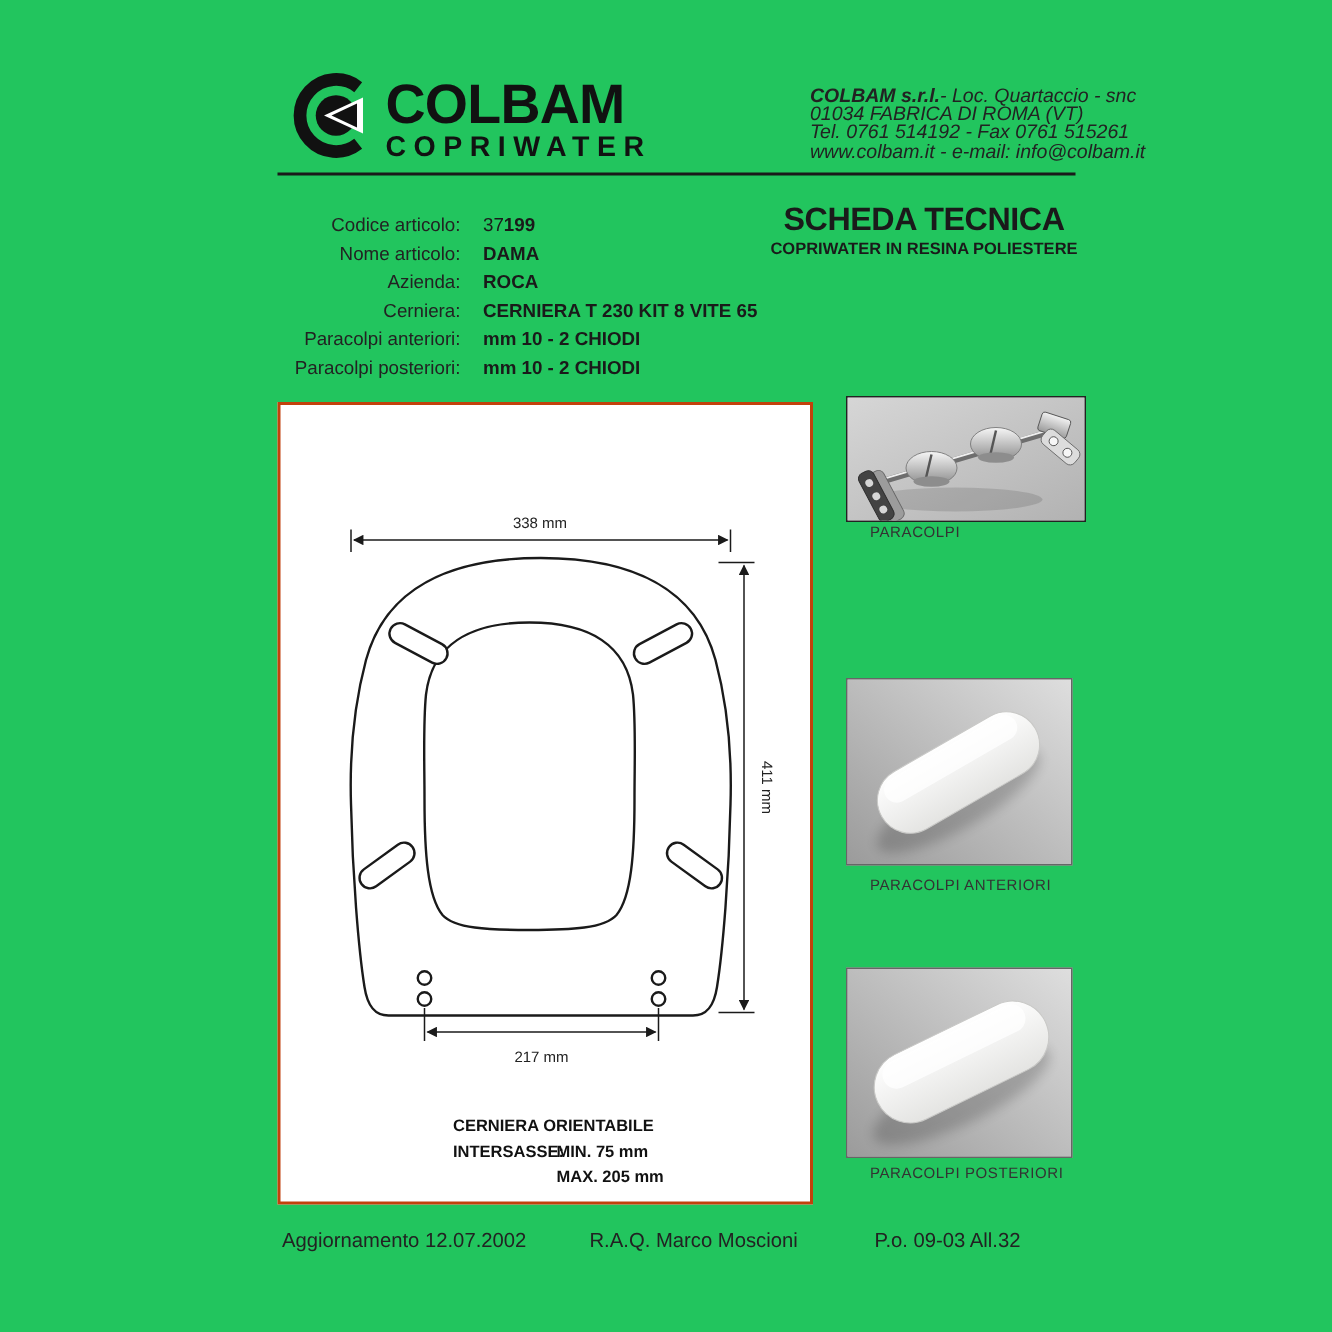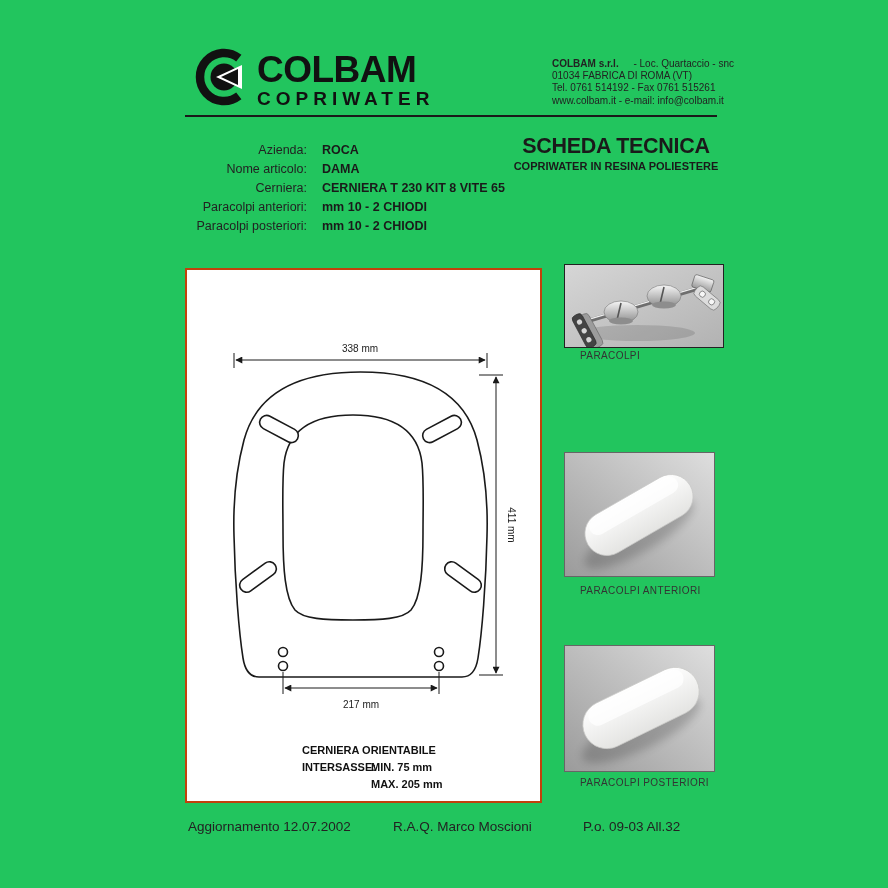--- a/index.html
+++ b/index.html
@@ -5,21 +5,21 @@
   html,body{margin:0;padding:0;background:#ffffff;}
   .page{
     position:relative;width:888px;height:888px;background:#22c55e;overflow:hidden;
     font-family:"Liberation Sans", sans-serif;color:#1a1a1a;
   }
   
   .logo-mark{position:absolute;left:193px;top:46px;width:62px;height:62px;}
   .logo-text{position:absolute;left:257px;top:51px;}
   .logo-name{font-size:37px;font-weight:bold;letter-spacing:-.5px;line-height:38px;color:#111;}
   .logo-tagline{font-size:19px;font-weight:bold;letter-spacing:5px;line-height:14px;margin-top:3px;color:#111;}
-  .company{position:absolute;left:552px;top:58px;width:182px;font-size:10px;line-height:12.2px;color:#222;}
+  .company{position:absolute;left:540px;top:58px;width:182px;font-size:13px;line-height:12.2px;color:#222;font-style:italic;}
   .company .cline{text-align:justify;text-align-last:justify;white-space:nowrap;display:flex;justify-content:space-between;}
   .company .cline span{display:inline-block;}
   .company b{font-weight:bold;}
   .rule{position:absolute;left:185px;top:115px;width:532px;height:2px;background:#1a1a1a;}
   .doc-title{position:absolute;left:482px;top:135px;width:268px;text-align:center;}
   .doc-title .t-main{font-size:21.5px;font-weight:bold;letter-spacing:-.3px;line-height:23px;color:#1a1a1a;}
   .doc-title .t-sub{font-size:11px;font-weight:bold;line-height:12px;margin-top:2px;color:#1a1a1a;}
   
   .fields{position:absolute;left:185px;top:141px;width:360px;}
   .frow{display:flex;height:19px;align-items:baseline;font-size:12.5px;line-height:19px;}
@@ -79,26 +79,30 @@
 
   <div class="rule"></div>
 
   <div class="doc-title">
     <div class="t-main">SCHEDA TECNICA</div>
     <div class="t-sub">COPRIWATER IN RESINA POLIESTERE</div>
   </div>
 
   <div class="fields">
     <div class="frow">
+      <span class="flabel">Codice articolo:</span>
+      <span class="fvalue"><span class="vn">37</span><span class="vb">199</span></span>
+    </div>
+    <div class="frow">
+      <span class="flabel">Nome articolo:</span>
+      <span class="fvalue"><span class="vn"></span><span class="vb">DAMA</span></span>
+    </div>
+    <div class="frow">
       <span class="flabel">Azienda:</span>
       <span class="fvalue"><span class="vn"></span><span class="vb">ROCA</span></span>
-    </div>
-    <div class="frow">
-      <span class="flabel">Nome articolo:</span>
-      <span class="fvalue"><span class="vn"></span><span class="vb">DAMA</span></span>
     </div>
     <div class="frow">
       <span class="flabel">Cerniera:</span>
       <span class="fvalue"><span class="vn"></span><span class="vb">CERNIERA T 230 KIT 8 VITE 65</span></span>
     </div>
     <div class="frow">
       <span class="flabel">Paracolpi anteriori:</span>
       <span class="fvalue"><span class="vn"></span><span class="vb">mm 10 - 2 CHIODI</span></span>
     </div>
     <div class="frow">

